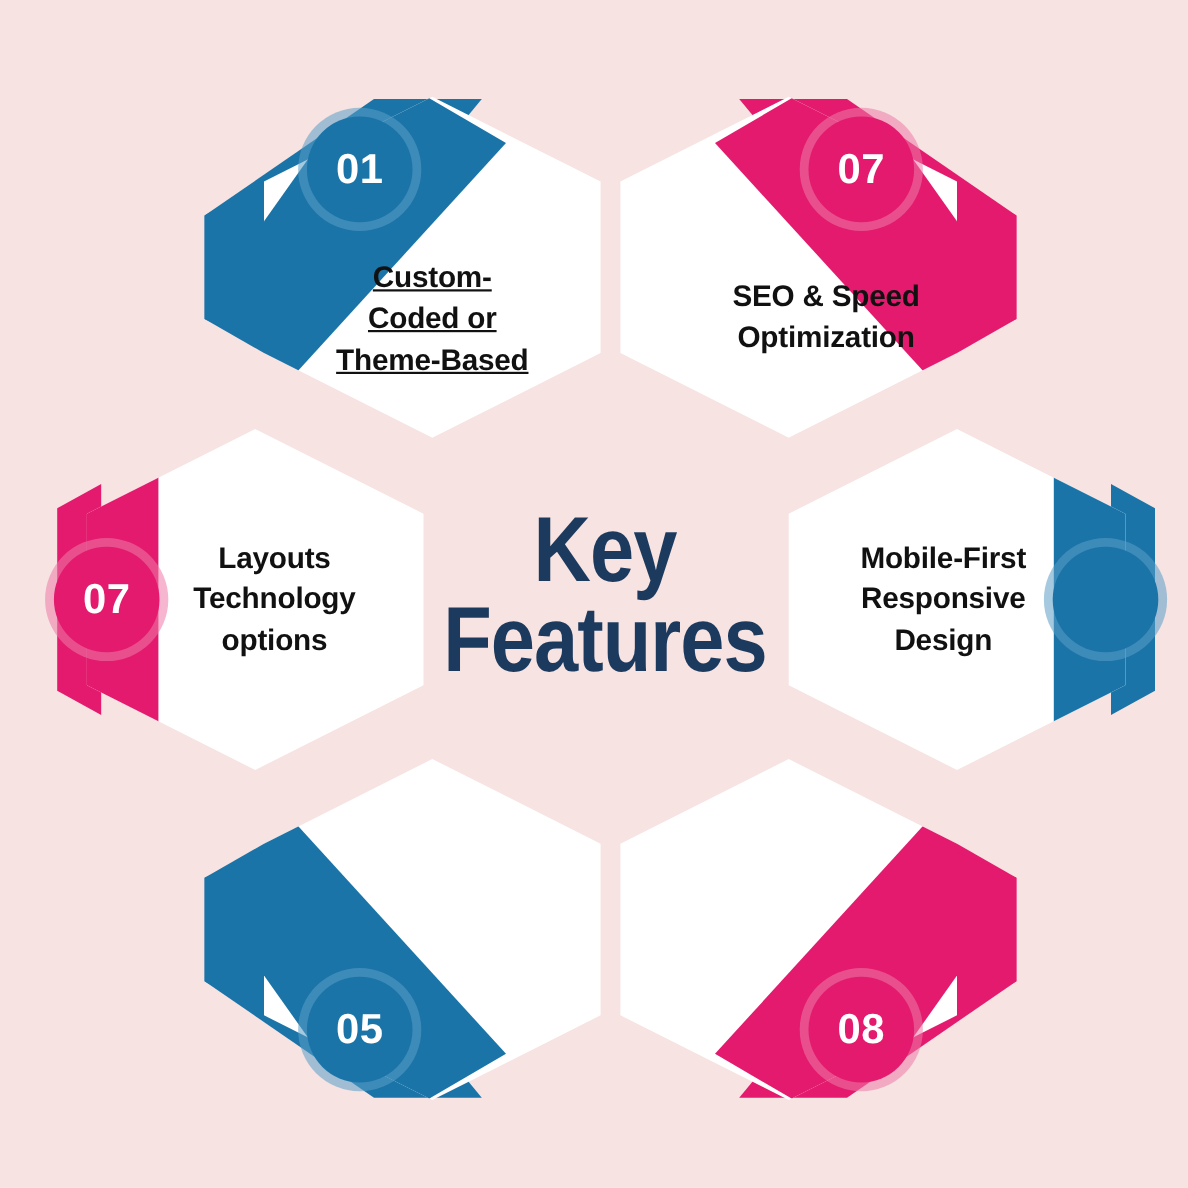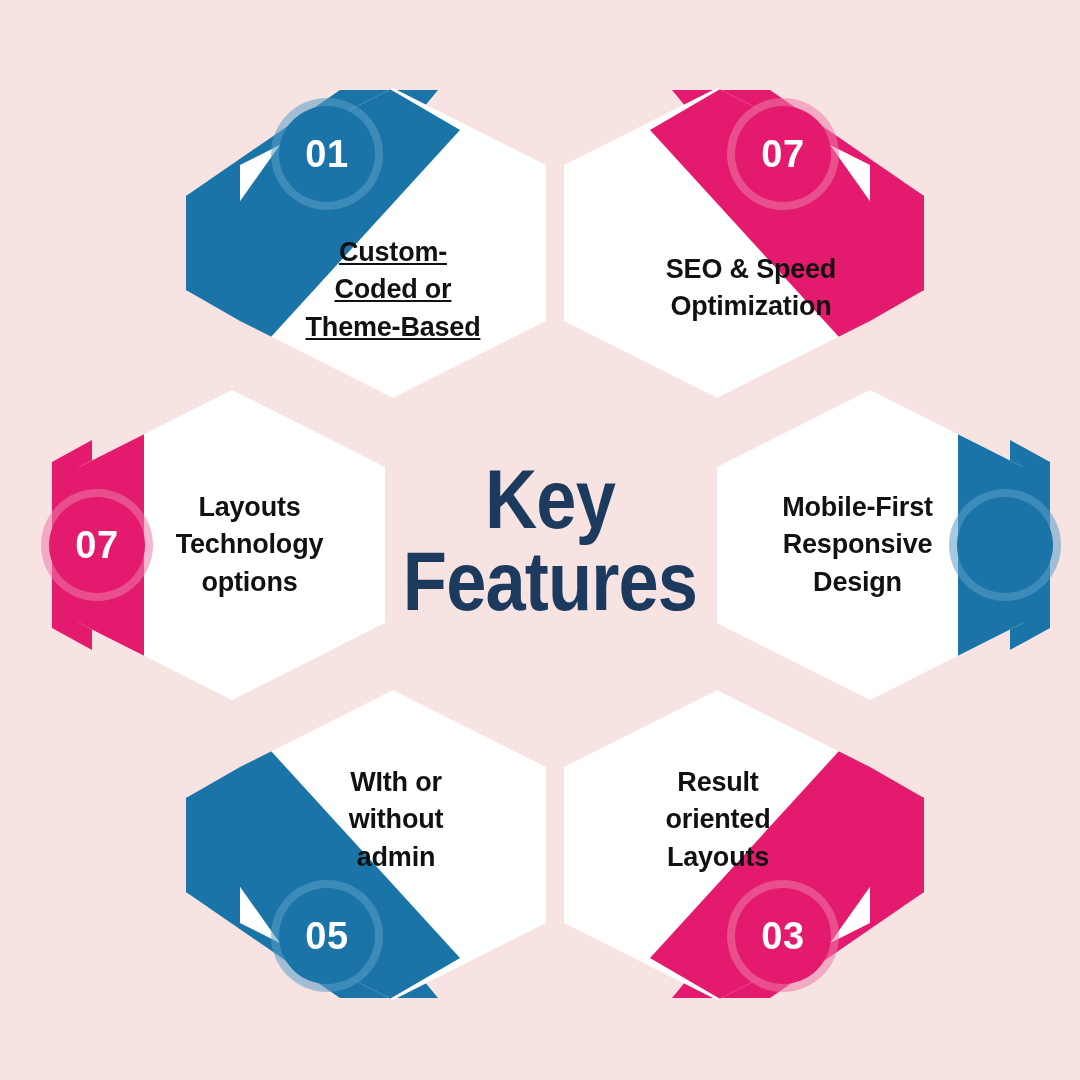--- a/index.html
+++ b/index.html
@@ -157,29 +157,23 @@
 Features</div>
 
   <div class="hex-label" style="left:258px;top:205px;width:270px;height:170px;text-decoration:underline;">Custom-
 Coded or
 Theme-Based</div>
   <div class="hex-label" style="left:616px;top:218px;width:270px;height:140px;">SEO &amp; Speed
 Optimization</div>
   <div class="hex-label" style="left:730px;top:460px;width:255px;height:170px;">Mobile-First
 Responsive
 Design</div>
-  <div class="hex-label" style="left:588px;top:735px;width:260px;height:170px;">Result
-oriented
-Layouts</div>
-  <div class="hex-label" style="left:266px;top:735px;width:260px;height:170px;">WIth or
-without
-admin</div>
   <div class="hex-label" style="left:122px;top:460px;width:255px;height:170px;">Layouts
 Technology
 options</div>
 
   <div class="badge-num" style="left:279px;top:106px;width:96px;height:96px;text-align:center;">01</div>
   <div class="badge-num" style="left:735px;top:106px;width:96px;height:96px;">07</div>
-  <div class="badge-num" style="left:735px;top:888px;width:96px;height:96px;">03</div>
+  <div class="badge-num" style="left:735px;top:888px;width:96px;height:96px;">08</div>
   <div class="badge-num" style="left:279px;top:888px;width:96px;height:96px;">05</div>
   <div class="badge-num" style="left:49px;top:497px;width:96px;height:96px;">07</div>
 
 </div>
 
 </body></html>

